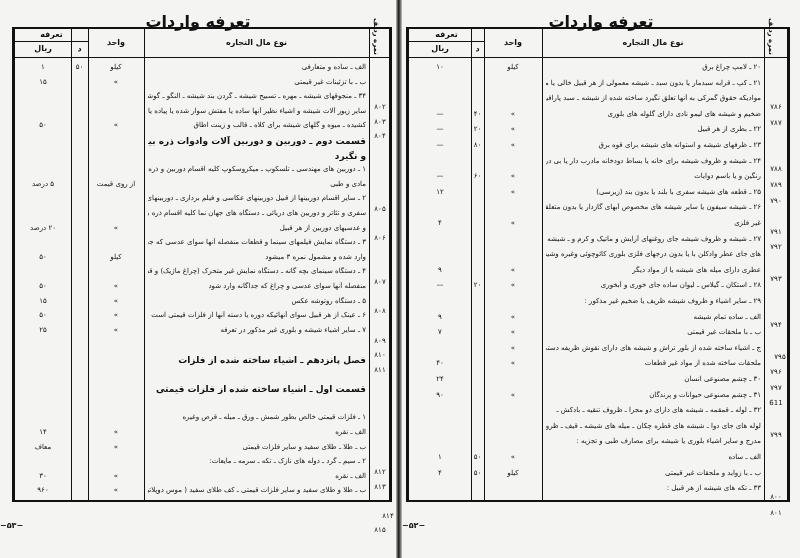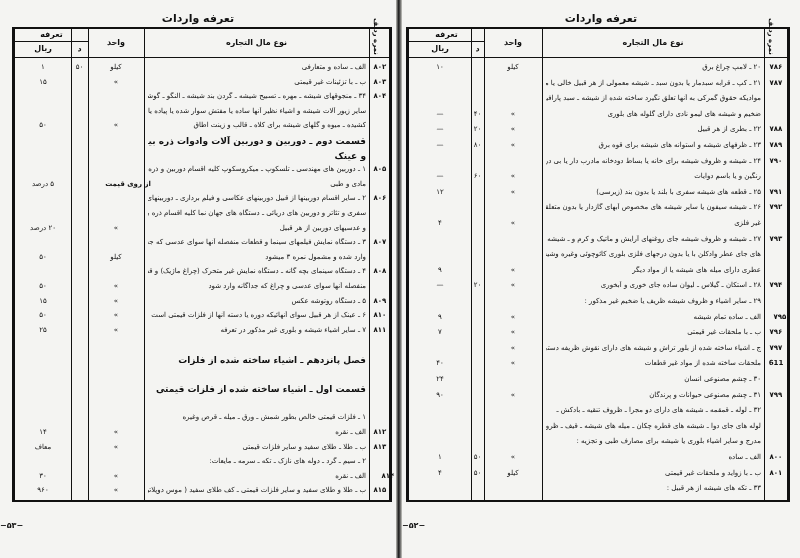--- a/index.html
+++ b/index.html
@@ -14,42 +14,42 @@
     background:#f4f4f2;
   }
   .page.left  { left:0;   width:396px; }
   .page.right { left:402px; width:398px; }
   .gutter {
     position:absolute; left:396px; top:0; width:6px; height:558px;
     background:linear-gradient(90deg,#bdbdb8,#222 40%,#444 60%,#c9c9c4);
   }
   .page-title {
     position:absolute; top:12px; width:100%; text-align:center;
-    font-size:11px; font-weight:bold; color:#111; direction:rtl;
+    font-size:16px; font-weight:bold; color:#111; direction:rtl;
   }
   .frame {
     position:absolute; top:27px; height:475px;
     border:2px solid #111; border-left-width:3px; border-right-width:3px;
     box-sizing:border-box; background:transparent;
   }
   .page.left  .frame { left:12px;  width:380px; }
   .page.right .frame { left:4px;   width:384px; }
   .vline { position:absolute; top:0; bottom:0; width:0; border-left:1.5px solid #111; }
   .hline { position:absolute; left:0; right:0; height:0; border-top:1.5px solid #111; }
   .hdr {
     position:absolute; font-size:8px; font-weight:bold; color:#111;
     direction:rtl; text-align:center; white-space:nowrap;
   }
   .rownum-hdr { writing-mode:vertical-rl; font-size:7px; }
   .row {
     position:absolute; left:0; right:0; height:12px;
     font-size:7px; color:#111;
   }
   .cell { position:absolute; top:0; white-space:nowrap; direction:rtl; }
-  .c-num  { font-weight:bold; text-align:center; }
+  .c-num  { font-weight:normal; text-align:center;margin-top:40px; }
   .c-desc { text-align:right; overflow:hidden; }
   .c-unit { text-align:center; }
   .c-d    { text-align:center; }
   .c-rial { text-align:center; }
   .heading { font-size:9px; font-weight:bold; }
   .page-num {
     position:absolute; top:521px; width:100%; 
     font-size:8px; color:#111; font-weight:bold;
   }
 </style>
@@ -114,34 +114,34 @@
           <div class="cell c-rial" style="left: 2px; width: 52px;"></div>
           <div class="cell c-d" style="left: 57px; width: 15px;"></div>
           <div class="cell c-unit" style="left: 74px; width: 54px;"></div>
           <div class="cell c-desc heading" style="left: 133px; width: 218px;">قسمت دوم ـ دوربین و دوربین آلات وادوات ذره بینی از هر قبیل</div>
           <div class="cell c-num" style="left: 356px; width: 18px;"></div>
         </div>
         <div class="row" style="top: 121.6px;">
           <div class="cell c-rial" style="left: 2px; width: 52px;"></div>
           <div class="cell c-d" style="left: 57px; width: 15px;"></div>
           <div class="cell c-unit" style="left: 74px; width: 54px;"></div>
-          <div class="cell c-desc heading" style="left: 133px; width: 218px;">و عینک</div>
+          <div class="cell c-desc heading" style="left: 133px; width: 218px;">و نگیرد</div>
           <div class="cell c-num" style="left: 356px; width: 18px;"></div>
         </div>
         <div class="row" style="top: 136.2px;">
           <div class="cell c-rial" style="left: 2px; width: 52px;"></div>
           <div class="cell c-d" style="left: 57px; width: 15px;"></div>
           <div class="cell c-unit" style="left: 74px; width: 54px;"></div>
           <div class="cell c-desc" style="left: 133px; width: 218px;">۱ ـ دوربین های مهندسی ـ تلسکوپ ـ میکروسکوپ کلیه اقسام دوربین و ذره بینهای</div>
           <div class="cell c-num" style="left: 356px; width: 18px;">۸۰۵</div>
         </div>
         <div class="row" style="top: 150.8px;">
           <div class="cell c-rial" style="left: 2px; width: 52px;">۵ درصد</div>
           <div class="cell c-d" style="left: 57px; width: 15px;"></div>
-          <div class="cell c-unit" style="left: 86px; width: 54px; font-weight: bold;">از روی قیمت</div>
+          <div class="cell c-unit" style="left: 74px; width: 54px;">از روی قیمت</div>
           <div class="cell c-desc" style="left: 133px; width: 218px;">مادی و طبی</div>
           <div class="cell c-num" style="left: 356px; width: 18px;"></div>
         </div>
         <div class="row" style="top: 165.4px;">
           <div class="cell c-rial" style="left: 2px; width: 52px;"></div>
           <div class="cell c-d" style="left: 57px; width: 15px;"></div>
           <div class="cell c-unit" style="left: 74px; width: 54px;"></div>
           <div class="cell c-desc" style="left: 133px; width: 218px;">۲ ـ سایر اقسام دوربینها از قبیل دوربینهای عکاسی و فیلم برداری ـ دوربینهای</div>
           <div class="cell c-num" style="left: 356px; width: 18px;">۸۰۶</div>
         </div>

